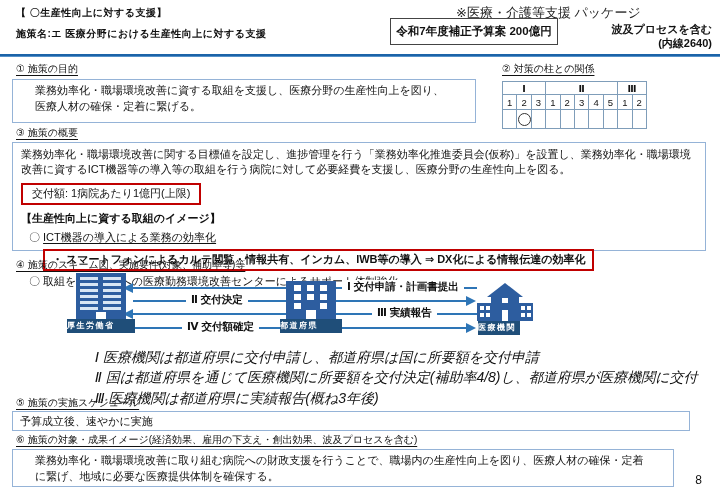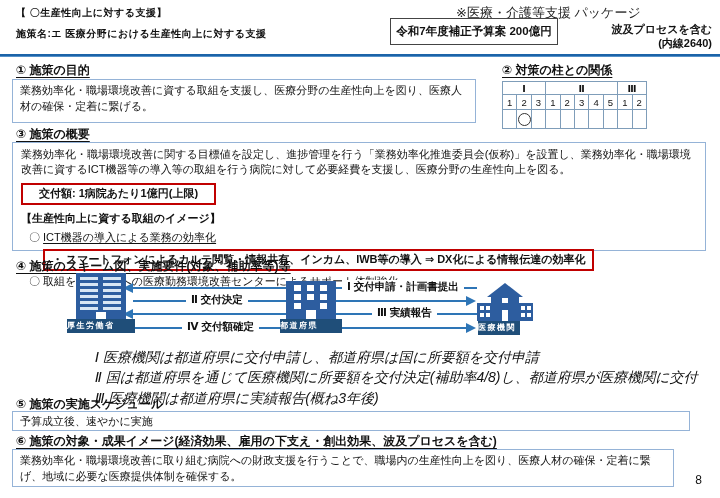--- a/index.html
+++ b/index.html
@@ -14,31 +14,31 @@
     position:relative;background:#ffffff;overflow:hidden;
     font-family:"Liberation Sans","DejaVu Sans",sans-serif;
     color:#111;
   }
   .abs{position:absolute;}
   .hd-title{font-size:10px;font-weight:bold;letter-spacing:.5px;}
   .pkg-note{font-size:13px;color:#222;}
   .budget-box{border:1.5px solid #444;width:168px;height:27px;display:flex;align-items:center;justify-content:center;font-size:11.5px;font-weight:bold;}
   .dept{font-size:11px;font-weight:bold;text-align:right;line-height:1.3;}
   .top-rule{left:0;top:54px;width:720px;height:3px;background:linear-gradient(to bottom,var(--rule) 60%,var(--rule2));}
-  .sec-head{font-size:12px;font-weight:bold;text-decoration:underline;text-underline-offset:3px;white-space:nowrap;}
-  .outline-box{border:1px solid var(--box);background:#fff;font-size:11px;line-height:1.45;padding:3px 7px;}
+  .sec-head{font-size:10px;font-weight:normal;text-decoration:underline;text-underline-offset:3px;white-space:nowrap;}
+  .outline-box{border:1px solid var(--box);background:#fff;font-size:11px;line-height:1.45;padding:3px 22px;}
   
   .pillar-table{border-collapse:collapse;table-layout:fixed;}
   .pillar-table td{border:1px solid var(--tbl);text-align:center;vertical-align:middle;font-size:9.5px;width:14.4px;padding:0;}
   .pillar-table .group-row td{height:13px;font-weight:bold;}
   .pillar-table .num-row td{height:15px;}
   .pillar-table .mark-row td{height:19px;}
   .circle-mark{display:inline-block;width:13px;height:13px;border:1.2px solid #333;border-radius:50%;margin-top:2px;}
   
-  .grant-box{display:inline-block;border:2px solid var(--red);padding:1px 16px;font-size:11px;font-weight:bold;margin-top:5px;}
+  .grant-box{display:inline-block;border:2px solid var(--red);padding:1px 9px;font-size:11px;font-weight:normal;margin-top:5px;}
   .img-head{font-size:11px;font-weight:bold;margin-top:6px;}
   .ict-line{font-size:11px;margin-top:3px;margin-left:8px;}
   .u{text-decoration:underline;text-underline-offset:2px;}
   .detail-box{display:inline-block;border:2px solid var(--red);padding:1px 7px;font-size:11px;font-weight:bold;margin:3px 0 0 22px;}
   
   .flow-line{height:2px;background:var(--arrow);}
   .head-left{width:0;height:0;border-top:5px solid transparent;border-bottom:5px solid transparent;border-right:10px solid var(--arrow);}
   .head-right{width:0;height:0;border-top:5px solid transparent;border-bottom:5px solid transparent;border-left:10px solid var(--arrow);}
   .flow-label{font-size:10.5px;font-weight:bold;background:#fff;padding:0 5px;white-space:nowrap;z-index:5;}
   .banner{background:var(--banner);color:#fff;font-size:8px;font-weight:bold;text-align:left;letter-spacing:1.5px;line-height:14px;height:14px;z-index:4;}

